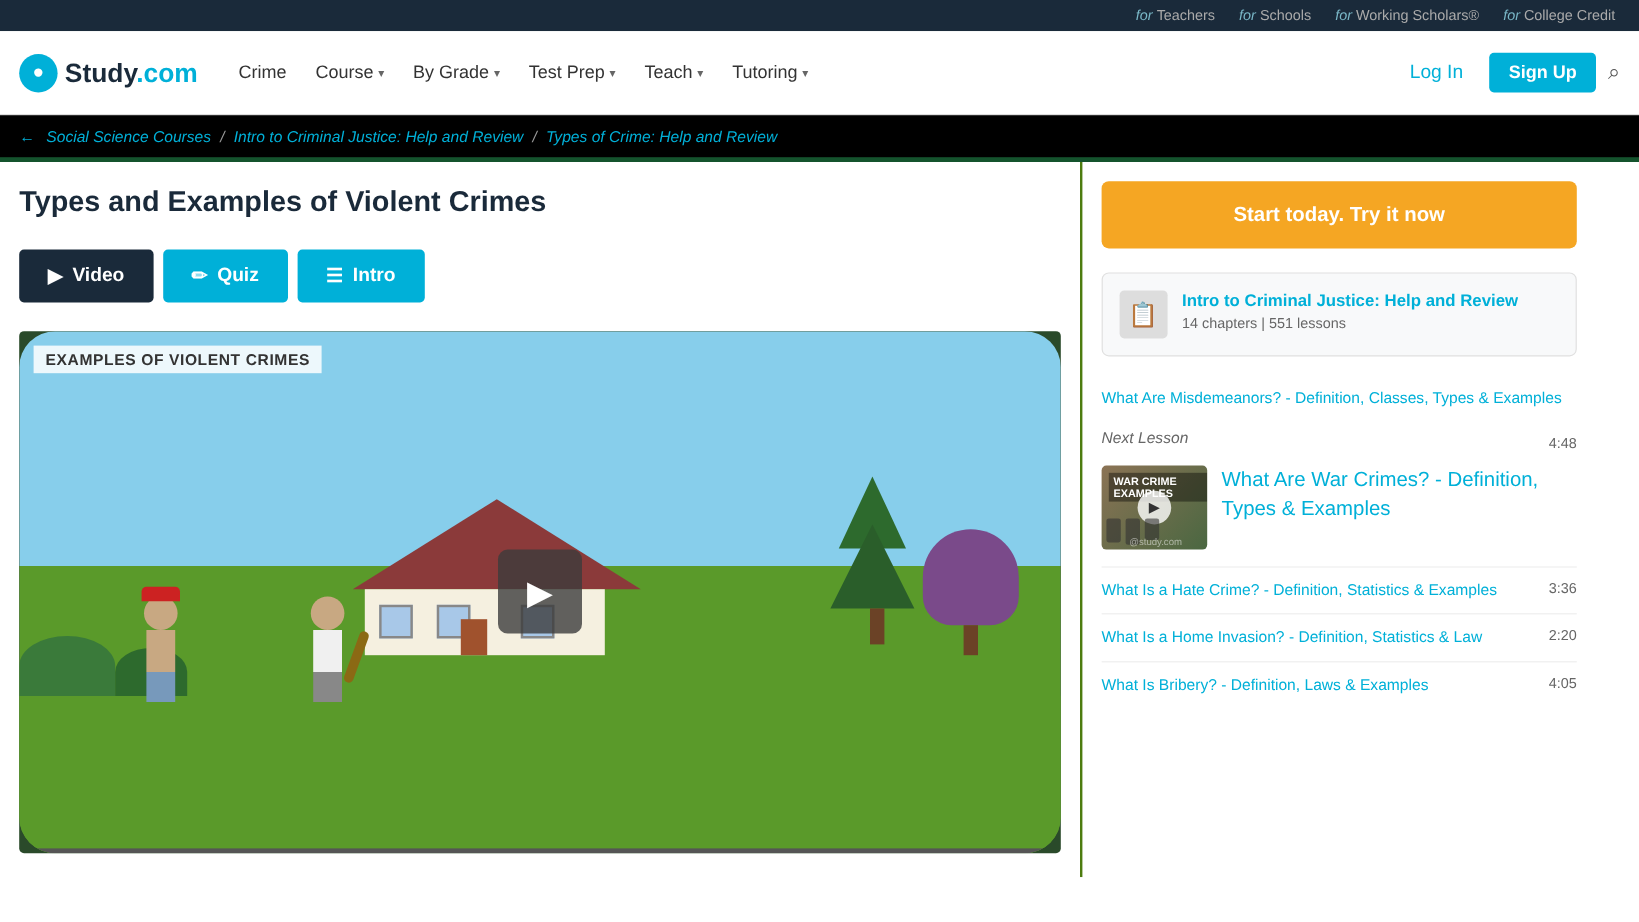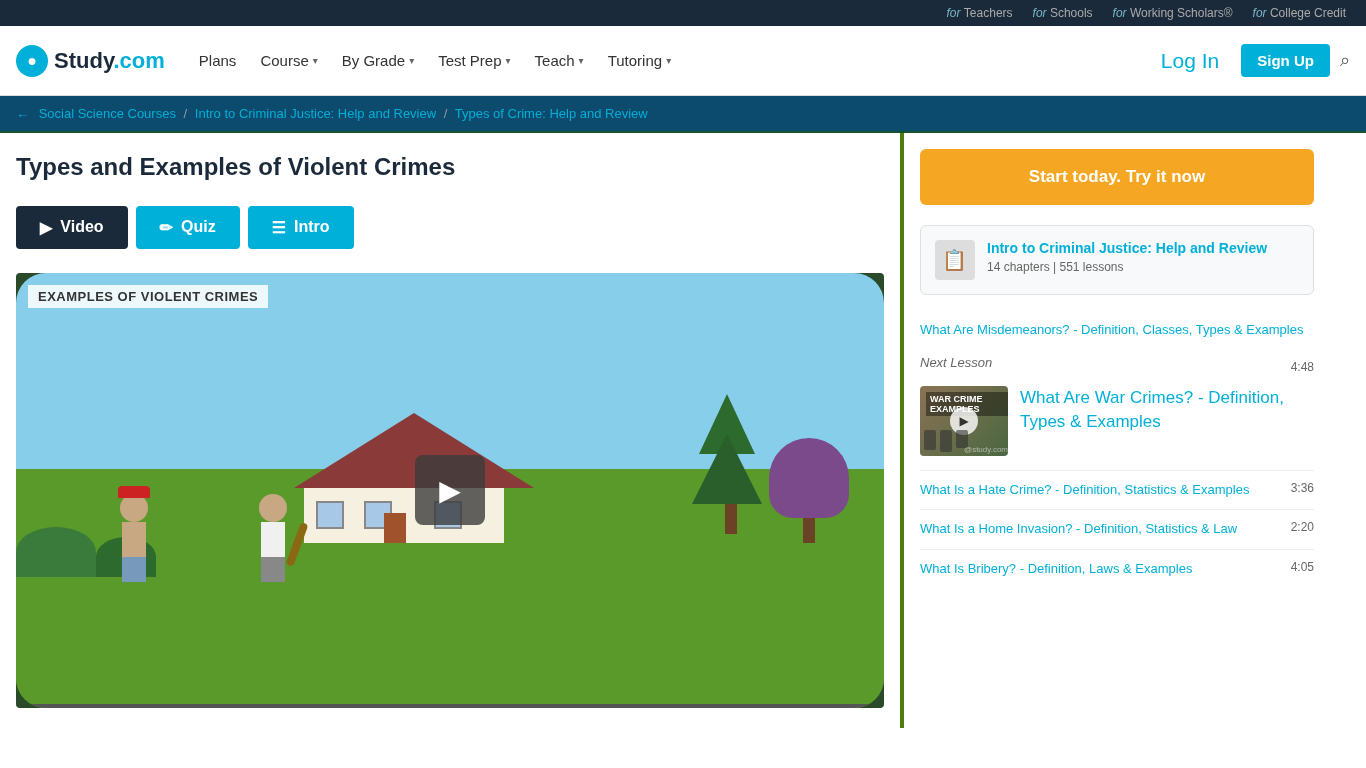--- a/index.html
+++ b/index.html
@@ -70,21 +70,21 @@
     }
     .nav-item .chevron { font-size: 10px; color: #666; }
     .nav-actions {
       display: flex;
       align-items: center;
       gap: 10px;
     }
     .btn-login {
       background: none;
       border: none;
-      font-size: 21px;
+      font-size: 16px;
       color: #00b0d8;
       cursor: pointer;
       padding: 6px 12px;
     }
     .btn-signup {
       background: #00b0d8;
       color: white;
       border: none;
       border-radius: 4px;
       padding: 8px 16px;
@@ -97,22 +97,23 @@
       border: none;
       cursor: pointer;
       font-size: 18px;
       color: #555;
     }
 
     
     .breadcrumb {
       padding: 10px 16px;
       font-size: 13px;
-      background: #0c4a6e;
-      border-bottom: 2px solid #14532d;
+      background: #000000;
+      border-bottom: 4px solid #14532d;
+      font-style: italic;
     }
     .breadcrumb a { color: #00b0d8; text-decoration: none; }
     .breadcrumb .sep { color: #999; margin: 0 4px; }
     .breadcrumb .arrow { color: #00b0d8; margin-right: 6px; }
 
     
     .content-wrapper {
       display: flex;
       gap: 0;
     }
@@ -225,21 +226,21 @@
     .video-progress-fill {
       height: 100%;
       background: #00b0d8;
       width: 0%;
     }
 
     
     .sidebar {
       width: 430px;
       min-width: 430px;
-      border-left: 4px solid #4d7c0f;
+      border-left: 2px solid #4d7c0f;
       padding: 16px;
     }
 
     .cta-button {
       background: #f5a623;
       color: white;
       border: none;
       border-radius: 6px;
       padding: 18px 24px;
       font-size: 17px;
@@ -378,21 +379,21 @@
   </a>
 </div>
 
 <nav class="main-nav">
   <a class="logo" href="#">
     <div class="logo-icon">●</div>
     <div class="logo-text">Study<span>.com</span></div>
   </a>
   <div class="nav-links">
     <div class="nav-item">
-      <span>Plans</span>
+      <span>Crime</span>
     </div>
     <div class="nav-item">
       <span>Course</span>
       <span class="chevron">▾</span>
     </div>
     <div class="nav-item">
       <span>By Grade</span>
       <span class="chevron">▾</span>
     </div>
     <div class="nav-item">
@@ -545,21 +546,21 @@
           <div style="position:absolute; top:6px; left:6px; font-size:9px; font-weight:bold; color:white; background:rgba(0,0,0,0.4); padding:2px 4px; text-transform:uppercase;">WAR CRIME EXAMPLES</div>
           <div class="next-lesson-thumb-overlay">
             <div class="next-lesson-play">▶</div>
           </div>
 
           <div style="position:absolute; bottom:4px; left:4px; display:flex; gap:4px; opacity:0.6;">
             <div style="width:12px; height:20px; background:#333; border-radius:2px;"></div>
             <div style="width:12px; height:22px; background:#333; border-radius:2px;"></div>
             <div style="width:12px; height:18px; background:#333; border-radius:2px;"></div>
           </div>
-          <div style="position:absolute; bottom:2px; right:0; font-size:8px; color:rgba(255,255,255,0.5);">@study.com</div>
+          <div style="position:absolute; bottom:2px; right:21px; font-size:8px; color:rgba(255,255,255,0.5);">@study.com</div>
         </div>
         <div class="next-lesson-info">
           <a href="#">What Are War Crimes? - Definition, Types &amp; Examples</a>
         </div>
       </div>
     </div>
 
     
     <ul class="lesson-list">
       <li class="lesson-item">

